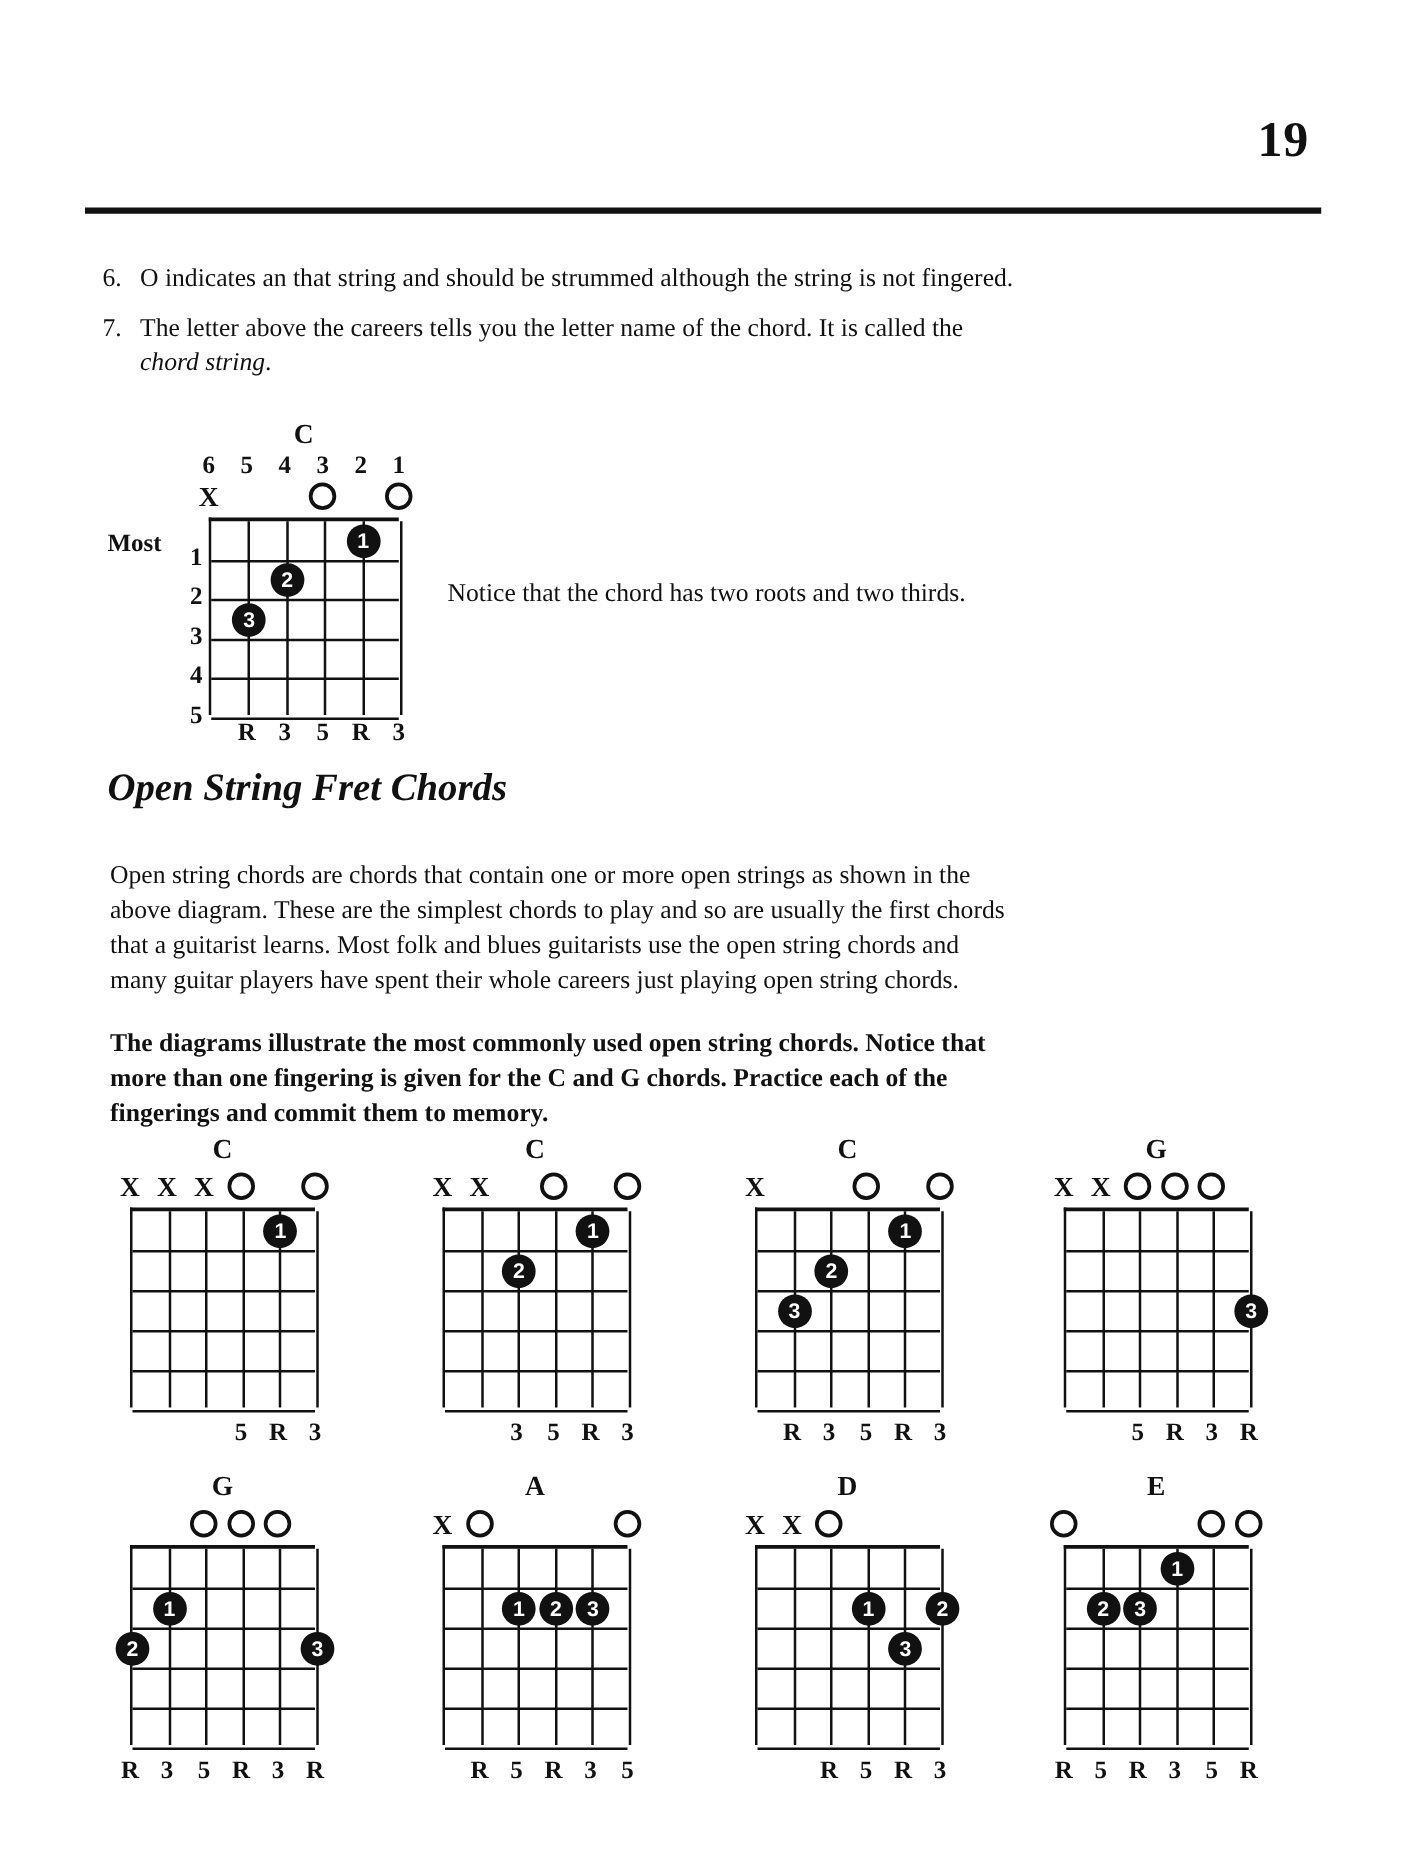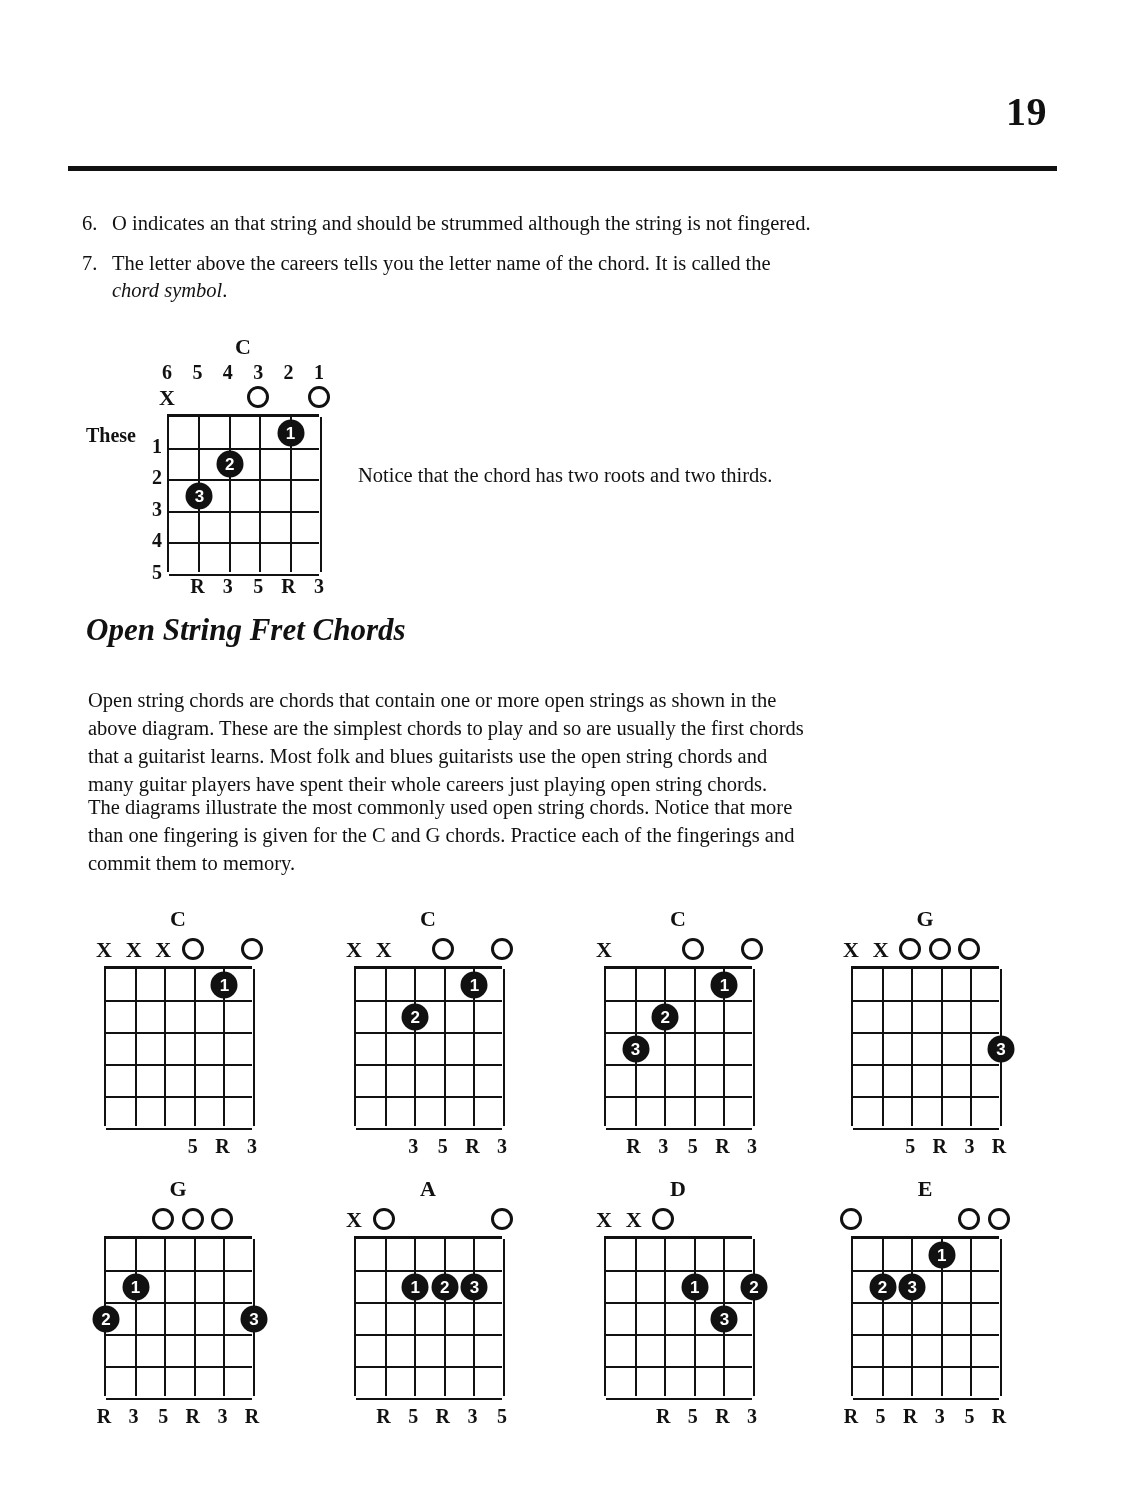--- a/index.html
+++ b/index.html
@@ -202,21 +202,21 @@
     line-height: 1;
   }
   .body-para {
     position: absolute;
     left: 88px;
     width: 724px;
     font-size: 20.5px;
     line-height: 1.36;
   }
   #para-1 { top: 687px; }
-  #para-2 { top: 794px; }
+  #para-2 { top: 822px; font-weight: bold; }
 
   
   .grid-chord { width: 180px; }
   .grid-chord .chord-name { top: 0px; }
   .grid-chord .marks-row { top: 30px; }
   .grid-chord .fretboard {
     top: 58px;
     left: 16px;
     width: 148px;
     height: 160px;
@@ -234,21 +234,21 @@
 <div id="page-number">19</div>
 <div id="header-rule"></div>
 
 <div id="notes-list">
   <div class="note-item">
     <span class="note-num">6.</span>
     <span class="note-text">O indicates an that string and should be strummed although the string is not fingered.</span>
   </div>
   <div class="note-item">
     <span class="note-num">7.</span>
-    <span class="note-text"><span>The letter above the careers tells you the letter name of the chord. It is called the </span><i>chord symbol</i><span>.</span></span>
+    <span class="note-text"><span>The letter above the careers tells you the letter name of the chord. It is called the </span><i>chord string</i><span>.</span></span>
   </div>
 </div>
 
 <div class="chord" id="featured">
   <div class="chord-name">C</div>
   <div class="string-numbers">
       <div class="snum" style="left: 17px;">6</div>
       <div class="snum" style="left: 47.4px;">5</div>
       <div class="snum" style="left: 77.8px;">4</div>
       <div class="snum" style="left: 108.2px;">3</div>
@@ -283,21 +283,21 @@
       <div class="dot" style="left: 30.4px; top: 79px;">3</div>
     </div>
   <div class="intervals">
       <div class="interval" style="left: 47.4px;">R</div>
       <div class="interval" style="left: 77.8px;">3</div>
       <div class="interval" style="left: 108.2px;">5</div>
       <div class="interval" style="left: 138.6px;">R</div>
       <div class="interval" style="left: 169px;">3</div>
     </div>
 </div>
-<div id="fret-word">These</div>
+<div id="fret-word">Most</div>
 
 <div id="notice-text">Notice that the chord has two roots and two thirds.</div>
 
 <div id="section-heading">Open String Fret Chords</div>
 <div class="body-para" id="para-1">Open string chords are chords that contain one or more open strings as shown in the above diagram. These are the simplest chords to play and so are usually the first chords that a guitarist learns. Most folk and blues guitarists use the open string chords and many guitar players have spent their whole careers just playing open string chords.</div>
 <div class="body-para" id="para-2">The diagrams illustrate the most commonly used open string chords. Notice that more than one fingering is given for the C and G chords. Practice each of the fingerings and commit them to memory.</div>
 
 <div id="chord-grid-container">
     <div class="chord grid-chord" style="left: 88px; top: 908px;">
       <div class="chord-name">C</div>

